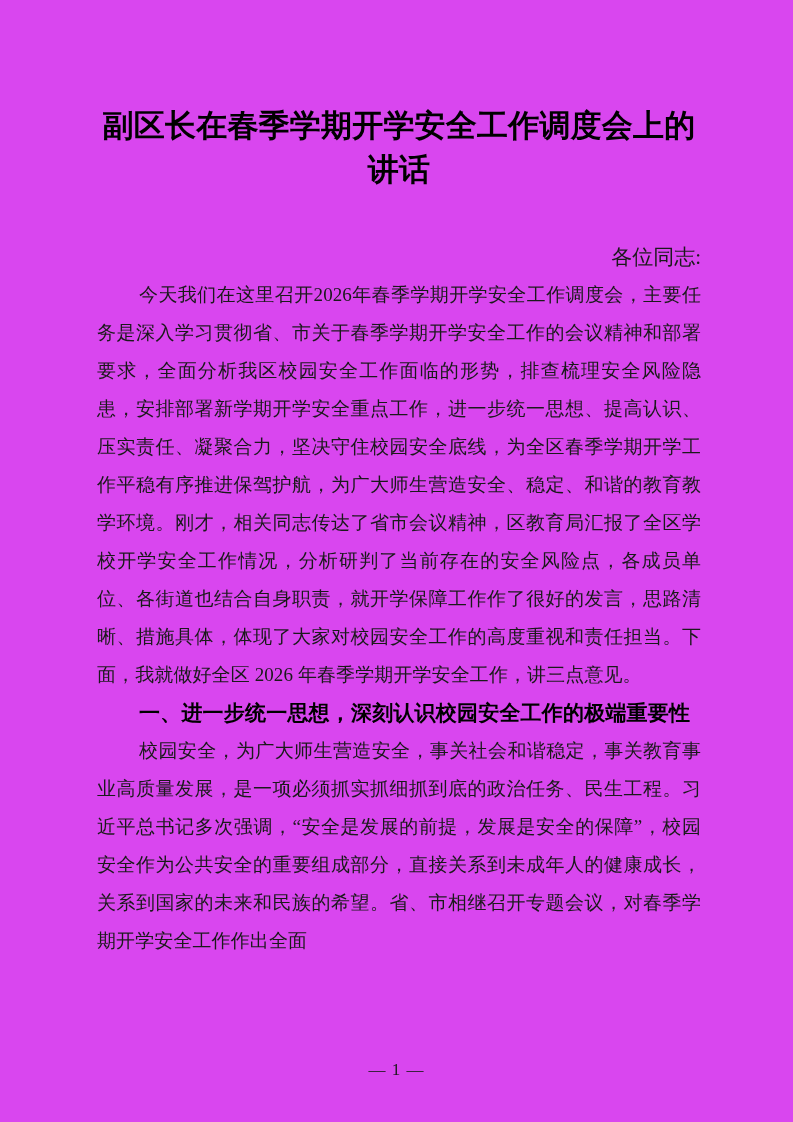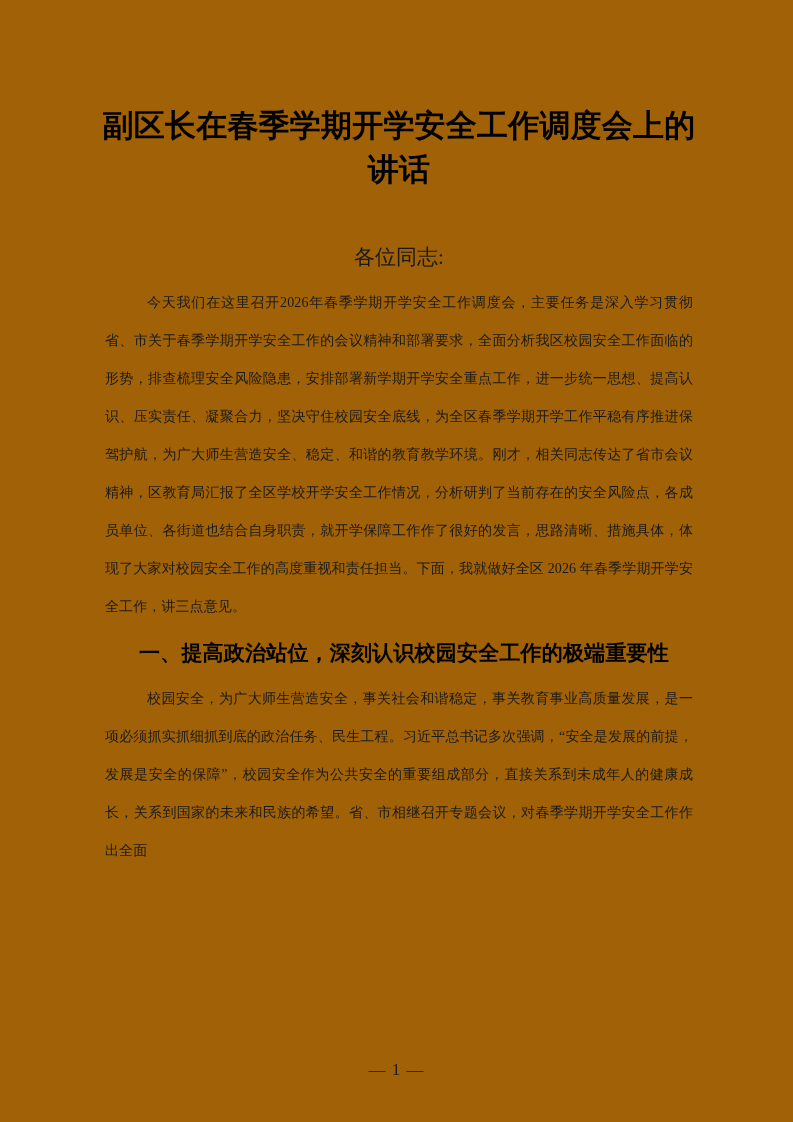--- a/index.html
+++ b/index.html
@@ -7,21 +7,21 @@
     margin: 0;
     padding: 0;
     background: #ffffff;
   }
 
   .page {
     position: relative;
     width: 793px;
     height: 1122px;
     margin: 0 auto;
-    background: #a16207;
+    background: #d946ef;
     overflow: hidden;
     box-sizing: border-box;
   }
 
   .content {
     position: absolute;
     left: 97px;
     top: 0;
     width: 604px;
   }
@@ -40,30 +40,30 @@
   }
 
   
   .salutation {
     font-family: "Liberation Serif", "DejaVu Serif", serif;
     font-size: 21px;
     line-height: 38px;
     color: #1a1a1a;
     margin: 0;
     padding-top: 46px;
-    text-align: center;
+    text-align: right;
   }
 
   
   .body-para {
     font-family: "Liberation Serif", "DejaVu Serif", serif;
-    font-size: 14px;
+    font-size: 19px;
     line-height: 38px;
     color: #1a1a1a;
-    margin: 8px;
+    margin: 0;
     text-align: justify;
     text-justify: inter-ideograph;
     text-indent: 42px;
     letter-spacing: 0.1px;
   }
 
   
   .section-heading {
     font-family: "Liberation Sans", "DejaVu Sans", sans-serif;
     font-weight: bold;
@@ -95,21 +95,21 @@
 <div class="page">
 
   <div class="content">
 
     <h1 class="doc-title">副区长在春季学期开学安全工作调度会上的讲话</h1>
 
     <p class="salutation">各位同志:</p>
 
     <p class="body-para">今天我们在这里召开2026年春季学期开学安全工作调度会，主要任务是深入学习贯彻省、市关于春季学期开学安全工作的会议精神和部署要求，全面分析我区校园安全工作面临的形势，排查梳理安全风险隐患，安排部署新学期开学安全重点工作，进一步统一思想、提高认识、压实责任、凝聚合力，坚决守住校园安全底线，为全区春季学期开学工作平稳有序推进保驾护航，为广大师生营造安全、稳定、和谐的教育教学环境。刚才，相关同志传达了省市会议精神，区教育局汇报了全区学校开学安全工作情况，分析研判了当前存在的安全风险点，各成员单位、各街道也结合自身职责，就开学保障工作作了很好的发言，思路清晰、措施具体，体现了大家对校园安全工作的高度重视和责任担当。下面，我就做好全区 2026 年春季学期开学安全工作，讲三点意见。</p>
 
-    <p class="section-heading">一、提高政治站位，深刻认识校园安全工作的极端重要性</p>
+    <p class="section-heading">一、进一步统一思想，深刻认识校园安全工作的极端重要性</p>
 
     <p class="body-para">校园安全，为广大师生营造安全，事关社会和谐稳定，事关教育事业高质量发展，是一项必须抓实抓细抓到底的政治任务、民生工程。习近平总书记多次强调，“安全是发展的前提，发展是安全的保障”，校园安全作为公共安全的重要组成部分，直接关系到未成年人的健康成长，关系到国家的未来和民族的希望。省、市相继召开专题会议，对春季学期开学安全工作作出全面</p>
 
   </div>
 
   <div class="page-footer">
     <span>— 1 —</span>
   </div>
 
 </div>

